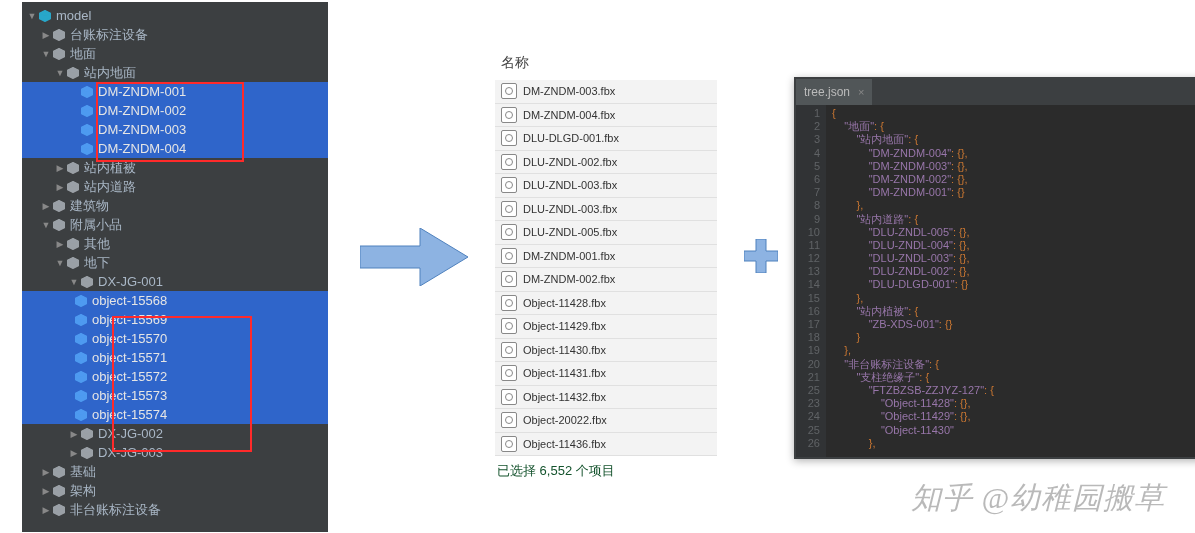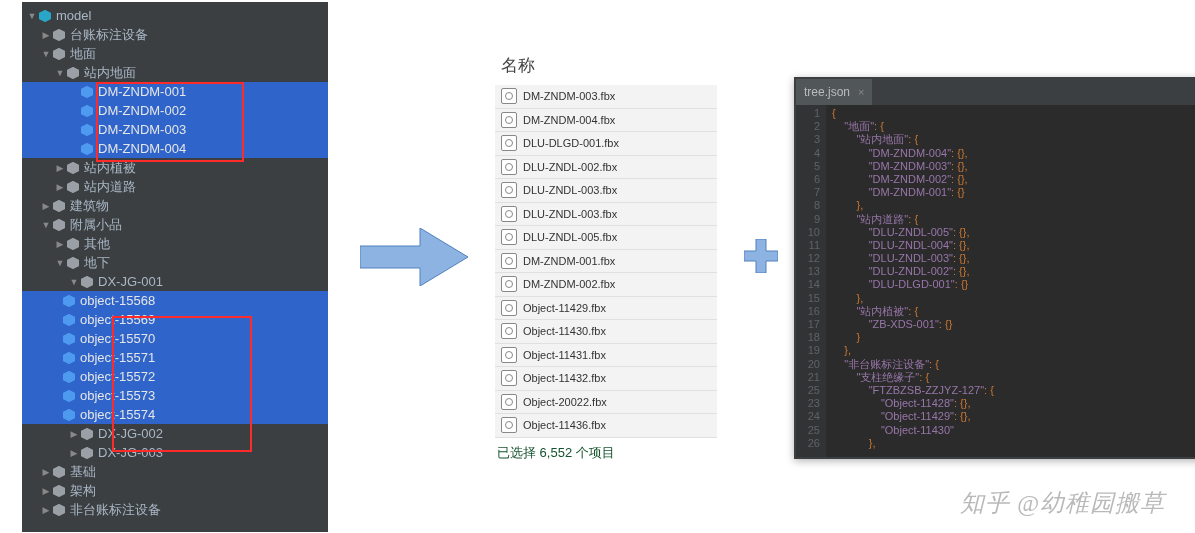--- a/index.html
+++ b/index.html
@@ -14,32 +14,32 @@
 .cube { width: 14px; height: 14px; margin-right: 4px; display: inline-flex; align-items: center; justify-content: center; }
 .cube svg { width: 14px; height: 14px; }
 .cube-root path { fill: #28a7c9; }
 .cube-grey path { fill: #9aa0a6; }
 .cube-blue path { fill: #4e9af0; }
 .lbl {}
 .i0 { padding-left: 4px; }
 .i1 { padding-left: 18px; }
 .i2 { padding-left: 32px; }
 .i3 { padding-left: 46px; }
-.i4 { padding-left: 28px; }
+.i4 { padding-left: 40px; }
 .redbox { position: absolute; border: 2px solid #ff2a2a; pointer-events: none; }
 .rb1 { left: 74px; top: 80px; width: 148px; height: 80px; }
 .rb2 { left: 90px; top: 314px; width: 140px; height: 136px; }
 
 
 .arrow { position: absolute; left: 360px; top: 228px; width: 108px; height: 58px; }
 .arrow svg { width: 100%; height: 100%; }
 
 
 .flist { position: absolute; left: 495px; top: 50px; width: 222px; }
-.fheader { font-size: 17px; color: #444; padding: 4px 2px 8px 6px; }
+.fheader { font-size: 14px; color: #444; padding: 4px 2px 8px 6px; }
 .frow { display: flex; align-items: center; height: 23.5px; background: #f3f3f3; border-bottom: 1px solid #e0e0e0; padding-left: 6px; font-size: 11px; color: #333; }
 .frow:nth-child(even){}
 .ficon { width: 16px; height: 16px; margin-right: 6px; border: 1px solid #888; border-radius: 2px; position: relative; background: #fff; }
 .ficon::before { content: ""; position: absolute; width: 6px; height: 6px; border: 1px solid #888; border-radius: 50%; left: 3px; top: 3px; }
 .fstatus { font-size: 13px; color: #14532d; padding: 6px 0 0 2px; }
 
 
 .plus { position: absolute; left: 744px; top: 239px; width: 34px; height: 34px; }
 .plus svg { width: 100%; height: 100%; }
 
@@ -51,21 +51,21 @@
 .ebody { flex: 1; display: flex; overflow: hidden; position: relative; }
 .gutter { background: #313335; color: #606366; text-align: right; padding: 2px 6px 2px 4px; font-size: 11px; line-height: 13.2px; min-width: 30px; }
 .gutter div { height: 13.2px; }
 .code { flex: 1; font-size: 11px; line-height: 13.2px; color: #a9b7c6; padding: 2px 0 2px 6px; white-space: pre; overflow: hidden; }
 .code div { height: 13.2px; }
 .k { color: #9876aa; }
 .p { color: #cc7832; } 
 .minimap { width: 18px; background: #2b2b2b; border-left: 1px solid #323232; background-image: repeating-linear-gradient(#444 0 1px, transparent 1px 4px); opacity: .6; }
 
 
-.wm { position: absolute; right: 30px; bottom: 14px; font-size: 24px; color: rgba(100,100,100,.45); font-style: italic; font-family: "Microsoft YaHei"; letter-spacing: 1px; }
+.wm { position: absolute; right: 30px; bottom: 14px; font-size: 30px; color: rgba(100,100,100,.45); font-style: italic; font-family: "Microsoft YaHei"; letter-spacing: 1px; }
 </style>
 </head>
 <body>
 
 <div class="tree-panel">
   <div class="tree" id="tree">
       <div class="tnode i0">
         <span class="twist">▼</span>
         <span class="cube cube-root">
           <svg viewBox="0 0 14 14">
@@ -431,20 +431,24 @@
         <span class="ficon"></span>
         <span>DLU-ZNDL-005.fbx</span>
       </div>
       <div class="frow">
         <span class="ficon"></span>
         <span>DM-ZNDM-001.fbx</span>
       </div>
       <div class="frow">
         <span class="ficon"></span>
         <span>DM-ZNDM-002.fbx</span>
+      </div>
+      <div class="frow">
+        <span class="ficon"></span>
+        <span>Object-11428.fbx</span>
       </div>
       <div class="frow">
         <span class="ficon"></span>
         <span>Object-11429.fbx</span>
       </div>
       <div class="frow">
         <span class="ficon"></span>
         <span>Object-11430.fbx</span>
       </div>
       <div class="frow">

